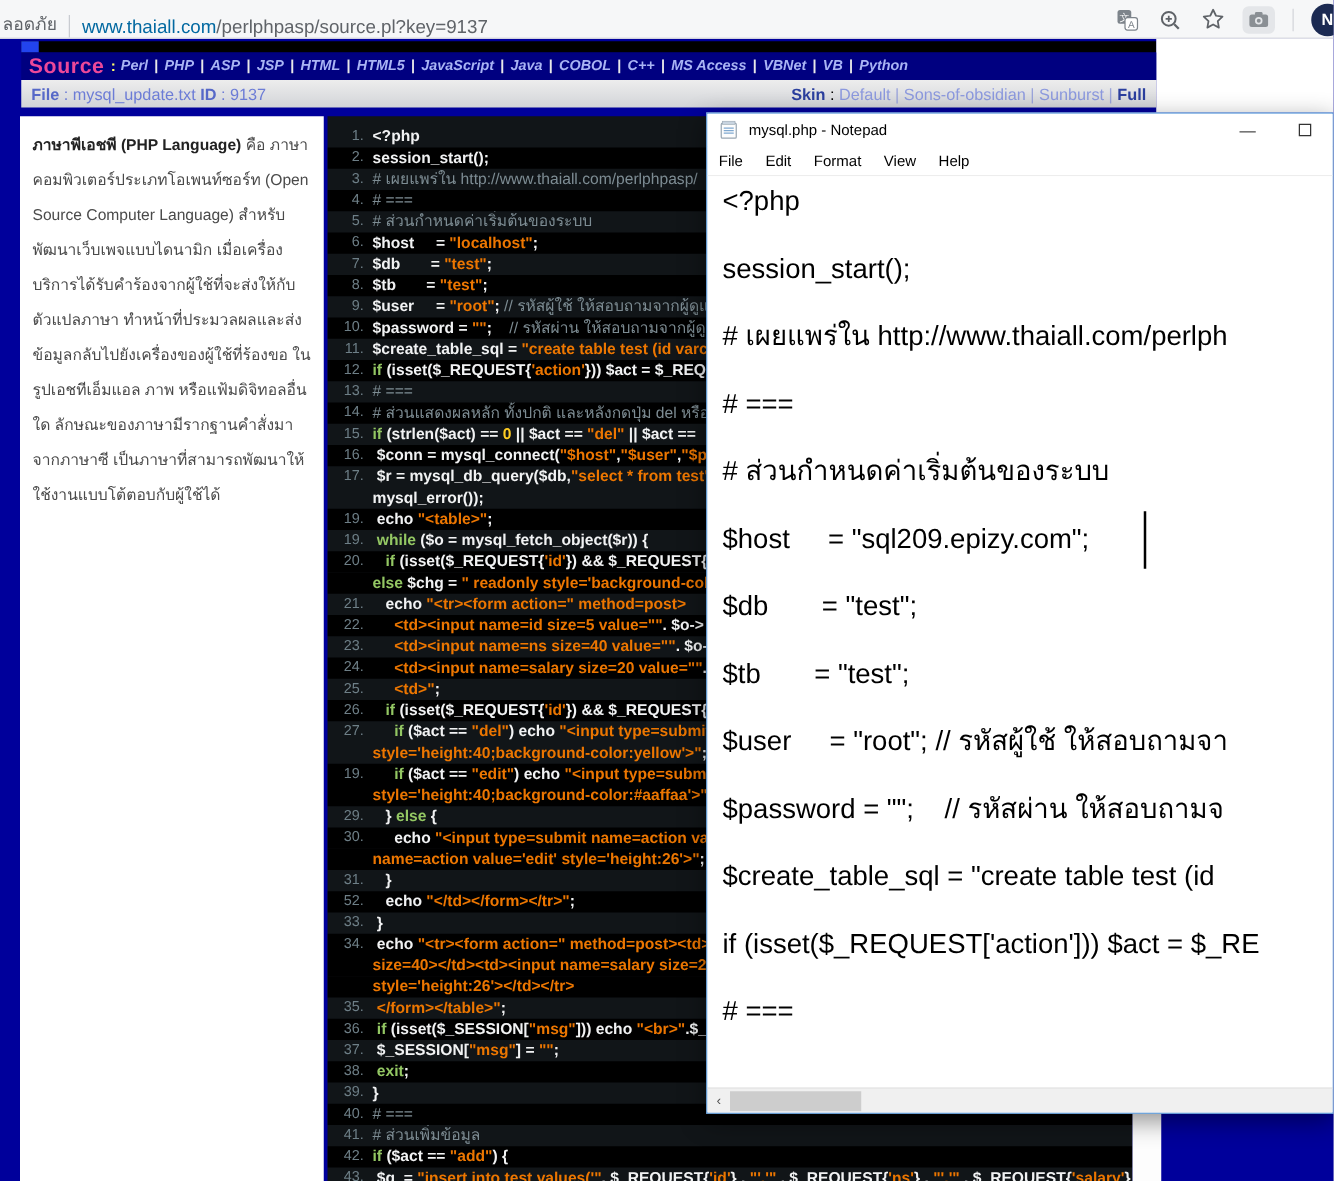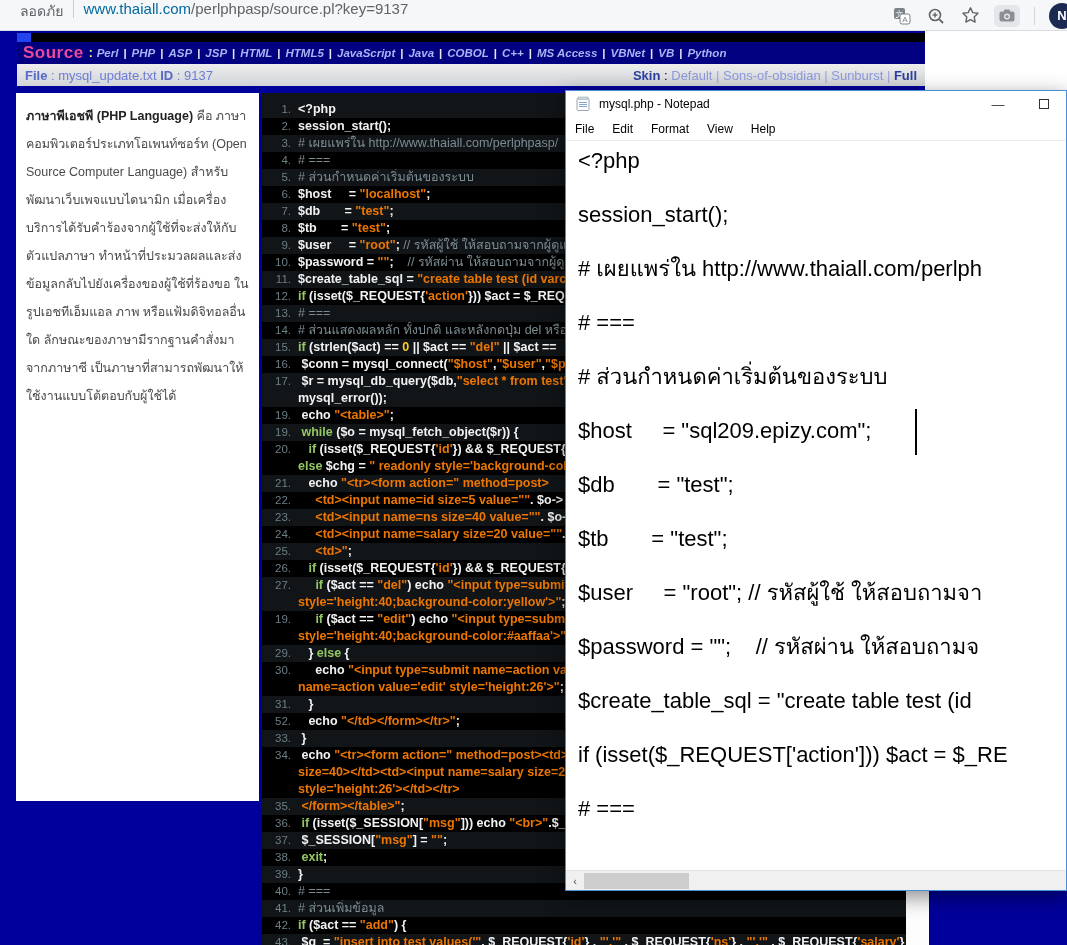--- a/index.html
+++ b/index.html
@@ -3,21 +3,21 @@
 <meta charset="utf-8">
 <style>
   html,body{margin:0;padding:0;background:#fff;}
   *{box-sizing:border-box;}
   #screen{position:relative;width:1067px;height:945px;overflow:hidden;
           font-family:"Liberation Sans","DejaVu Sans",sans-serif;background:#00009B;}
 
   
   .browser-bar{position:absolute;left:0;top:0;width:1067px;height:31px;background:#F6F7F8;
                border-bottom:1px solid #DADCE0;display:flex;align-items:center;}
-  .url-left{display:flex;align-items:flex-start;height:100%;padding-left:20px;}
+  .url-left{display:flex;align-items:flex-end;height:100%;padding-left:2px;}
   .secure-text{color:#5F6368;font-size:14px;white-space:nowrap;}
   .url-sep{width:1px;height:18px;background:#C9CCD1;margin:0 10px 0 9px;}
   .url-host{color:#0369a1;font-size:15px;}
   .url-path{color:#5F6368;font-size:15px;}
   .bar-icons{position:absolute;right:0;top:0;height:31px;display:flex;align-items:center;gap:14px;padding-right:0;}
   .bar-icon{width:20px;height:20px;display:flex;align-items:center;justify-content:center;cursor:pointer;}
   .camera-chip{width:26px;height:22px;background:#E4E6E9;border-radius:5px;display:flex;align-items:center;justify-content:center;cursor:pointer;}
   .avatar-sep{width:1px;height:18px;background:#D4D6DA;}
   .avatar{width:26px;height:26px;border-radius:50%;background:#1B2A52;color:#fff;font-size:13px;font-weight:bold;
           display:flex;align-items:center;justify-content:center;margin-right:-8px;cursor:pointer;}
@@ -40,21 +40,21 @@
             justify-content:space-between;padding:0 8px 0 8px;}
   .file-left{font-size:13px;color:#6C7CD6;}
   .file-left b{color:#5668C8;font-weight:bold;}
   .skin-right{font-size:13px;}
   .skin-label{color:#2B3F9E;font-weight:bold;}
   .skin-links{display:inline;}
   .skin-links a{color:#8C99DE;text-decoration:none;cursor:pointer;}
   .skin-links a + a::before{content:" | ";color:#9AA4DA;}
   .skin-full{color:#2B3F9E;font-weight:bold;cursor:pointer;}
 
-  .sidebar{position:absolute;left:16px;top:93px;width:243px;height:708px;background:#FFFFFF;
+  .sidebar{position:absolute;left:16px;top:93px;width:243px;height:852px;background:#FFFFFF;
            padding:9px 10px;font-size:12.5px;line-height:28px;color:#4A4A4A;}
   .sidebar b{color:#222;}
 
   
   .code-panel{position:absolute;left:262px;top:93px;width:644px;height:852px;background:#111518;
               padding-top:8px;overflow:hidden;}
   .code-row{height:17px;line-height:17px;font-size:12.5px;white-space:pre;overflow:hidden;display:flex;}
   .code-row.alt{background:#000;}
   .ln{display:inline-block;width:36px;min-width:36px;text-align:right;padding-right:7px;color:#6E7F87;font-size:11.5px;}
   .tp{color:#F1F2F3;font-weight:bold;}

